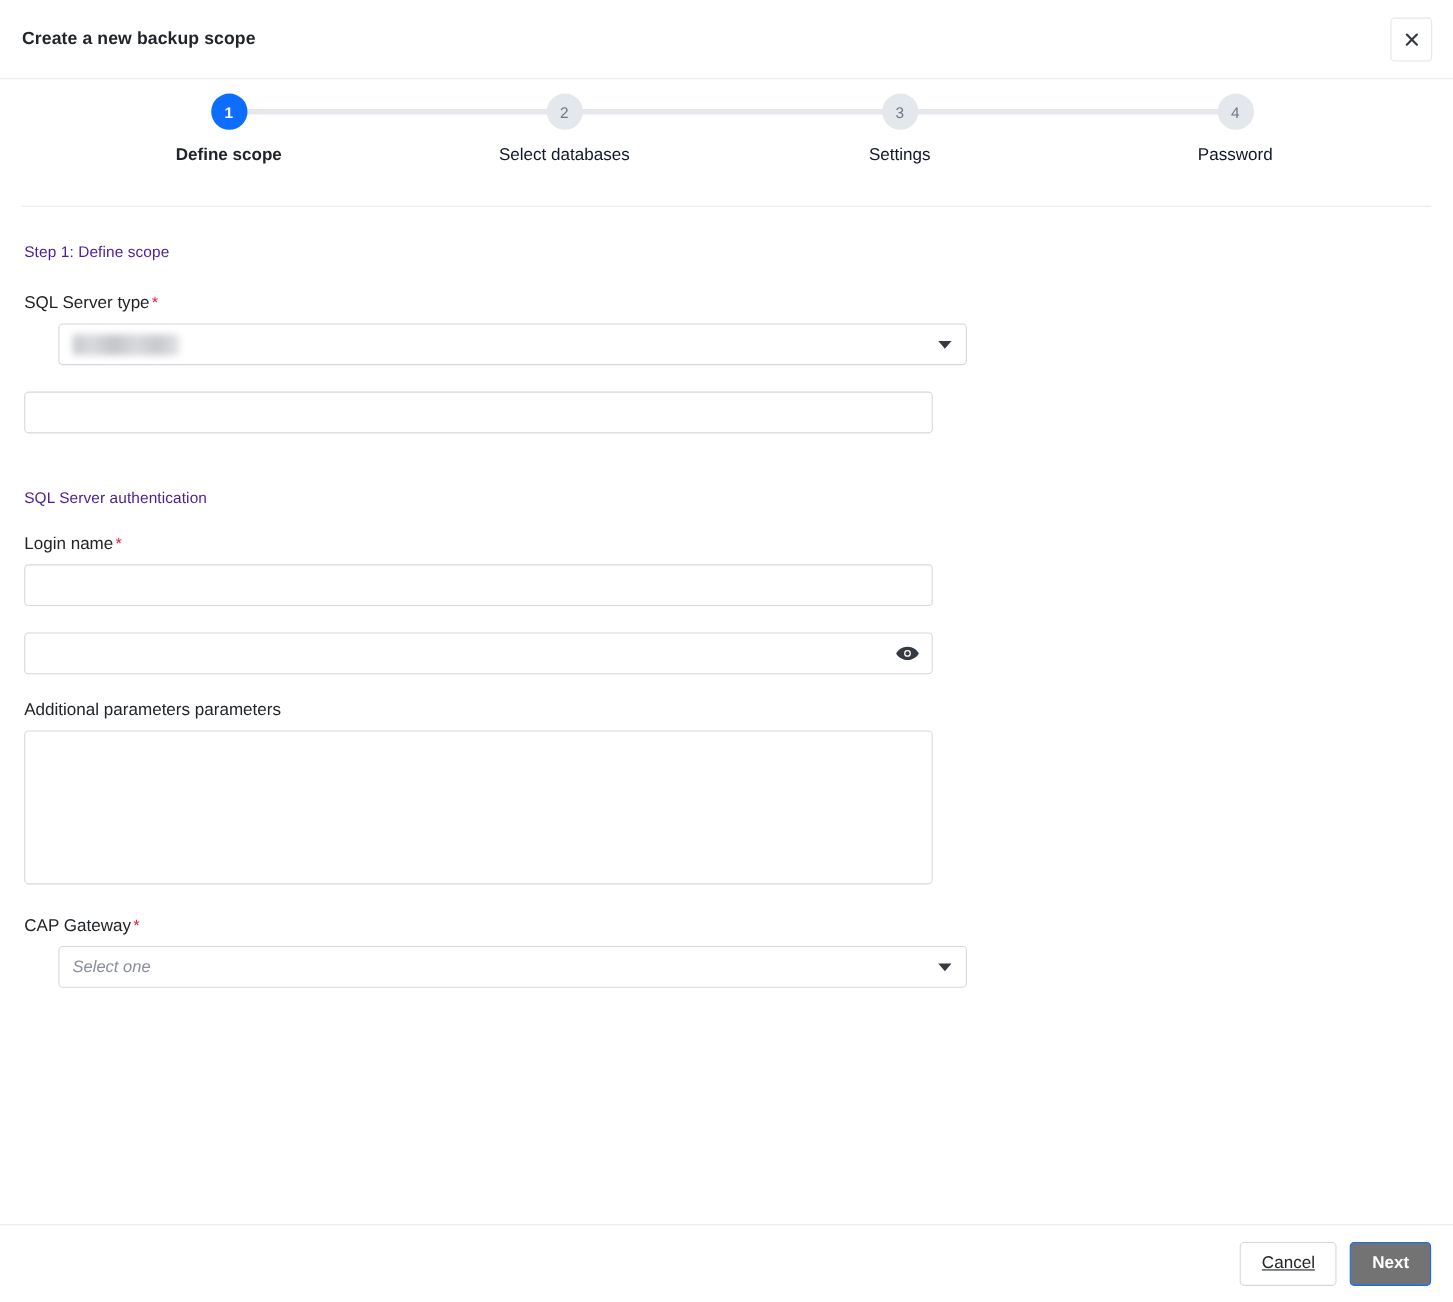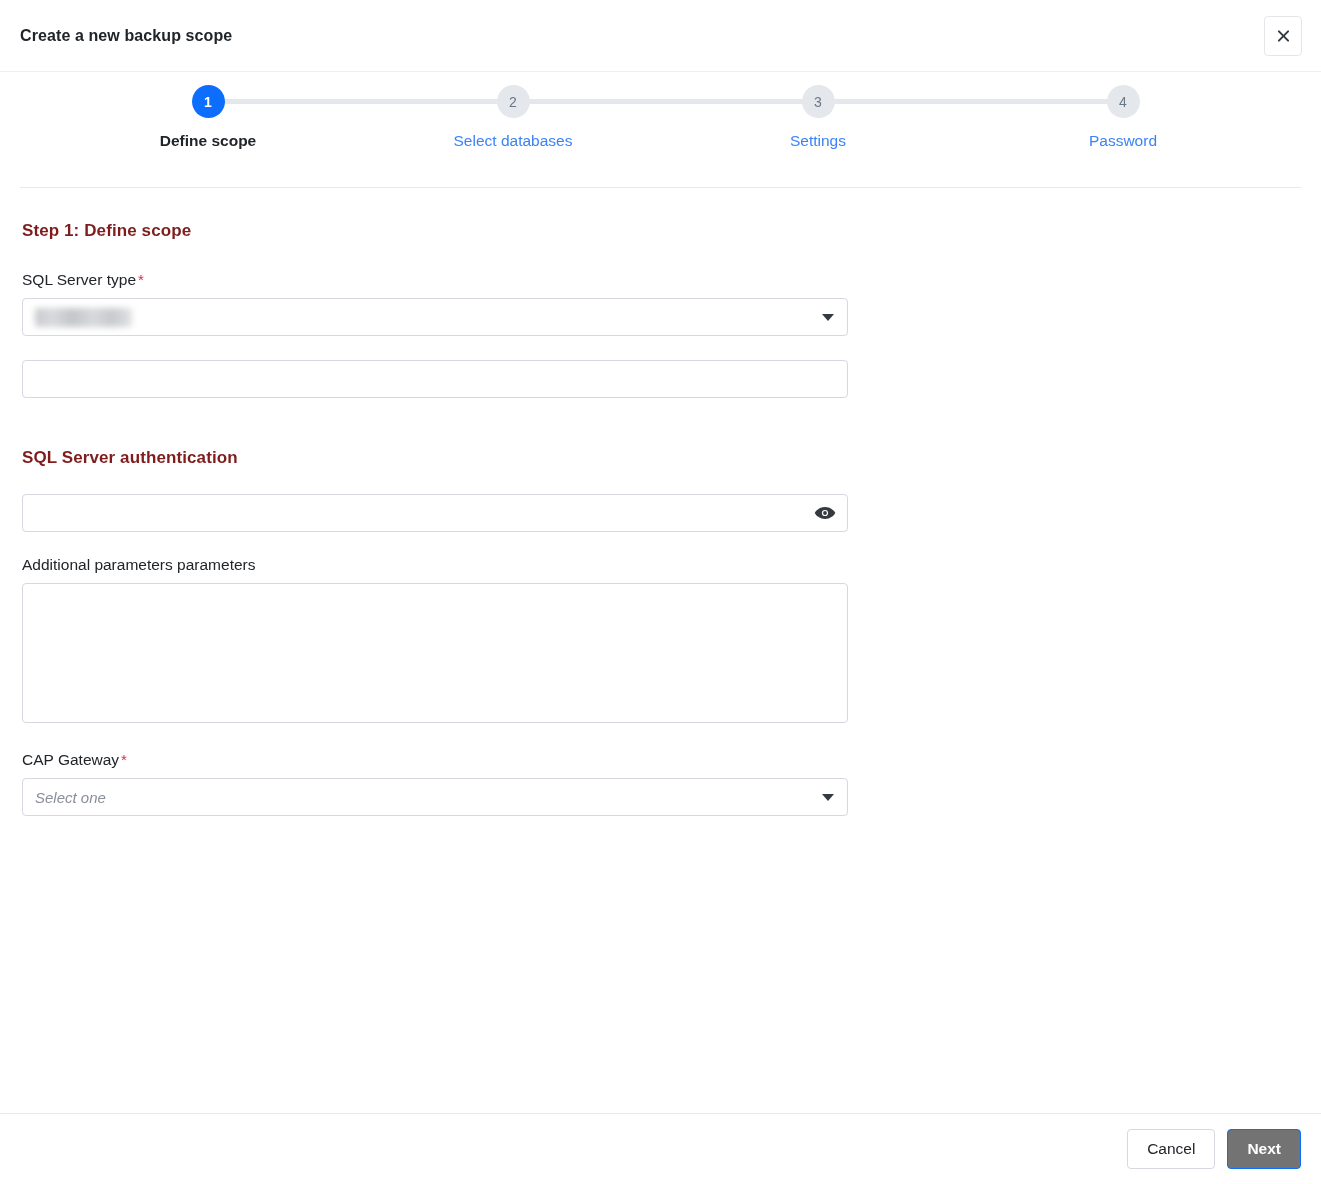--- a/index.html
+++ b/index.html
@@ -113,42 +113,42 @@
     z-index: 2;
   }
   .step.active .step-circle {
     background: #0d6efd;
     color: #ffffff;
     font-weight: 600;
   }
   .step-label {
     margin-top: 14px;
     font-size: 15.5px;
-    color: #3b82f6;
+    color: #0f172a;
     white-space: nowrap;
   }
   .step.active .step-label {
     font-weight: 700;
     color: #212529;
   }
 
   .stepper-divider {
     margin: 0 20px;
     height: 1px;
     background: #e7e9ec;
   }
 
   
   .form-area {
     padding: 33px 20px 0 22px;
   }
   .section-heading {
-    font-size: 17px;
-    font-weight: 700;
-    color: #7f1d1d;
+    font-size: 14px;
+    font-weight: 400;
+    color: #4c1d95;
     margin-bottom: 30px;
     letter-spacing: 0.1px;
   }
   .section-heading.secondary {
     margin-top: 50px;
     margin-bottom: 26px;
   }
 
   .field { margin-bottom: 24px; }
   .field-label {
@@ -187,20 +187,21 @@
     line-height: 1.4;
   }
 
   .select-control {
     height: 38px;
     padding: 0 36px 0 12px;
     display: flex;
     align-items: center;
     cursor: pointer;
     position: relative;
+    margin-left: 31px;
   }
   .select-value { font-size: 15px; color: #212529; }
   .select-value.placeholder {
     color: #8a9099;
     font-style: italic;
   }
   .select-value.redacted {
     color: transparent;
     background: linear-gradient(90deg,#c9cacd 0%,#d9dade 18%,#c4c5c9 38%,#d8d9dd 60%,#c8c9cd 80%,#e2e3e6 100%);
     filter: blur(3.2px);
@@ -248,20 +249,21 @@
     border-radius: 4px;
     cursor: pointer;
     height: 40px;
     padding: 0 19px;
     line-height: 38px;
   }
   .btn-cancel {
     background: #ffffff;
     border: 1px solid #d6d7e0;
     color: #212529;
+    text-decoration: underline;
   }
   .btn-next {
     background: #737373;
     border: 1px solid #0d6efd;
     color: #ffffff;
     font-weight: 700;
   }
 </style>
 </head>
 <body>
@@ -320,20 +322,28 @@
       </div>
 
       <div class="field">
         <div class="control-wrap">
           <input class="text-input" type="text" placeholder="" style="">
         </div>
       </div>
 
       <div class="section-heading secondary">SQL Server authentication</div>
 
+      <div class="field">
+        <label class="field-label">
+          <span>Login name</span><span class="req-star">*</span>
+        </label>
+        <div class="control-wrap">
+          <input class="text-input" type="text" placeholder="" style="">
+        </div>
+      </div>
 
       <div class="field">
         <div class="control-wrap">
           <input class="text-input with-icon" type="password" placeholder="" style="">
           <svg class="eye-icon" viewBox="0 0 22 14">
             <path d="M11 1C6.2 1 2.2 4.1 0.7 7c1.5 2.9 5.5 6 10.3 6s8.8-3.1 10.3-6C19.8 4.1 15.8 1 11 1z" fill="#343a40"></path>
             <circle cx="11" cy="7" r="3.1" fill="#ffffff"></circle>
             <circle cx="11" cy="7" r="1.9" fill="#343a40"></circle>
           </svg>
         </div>

